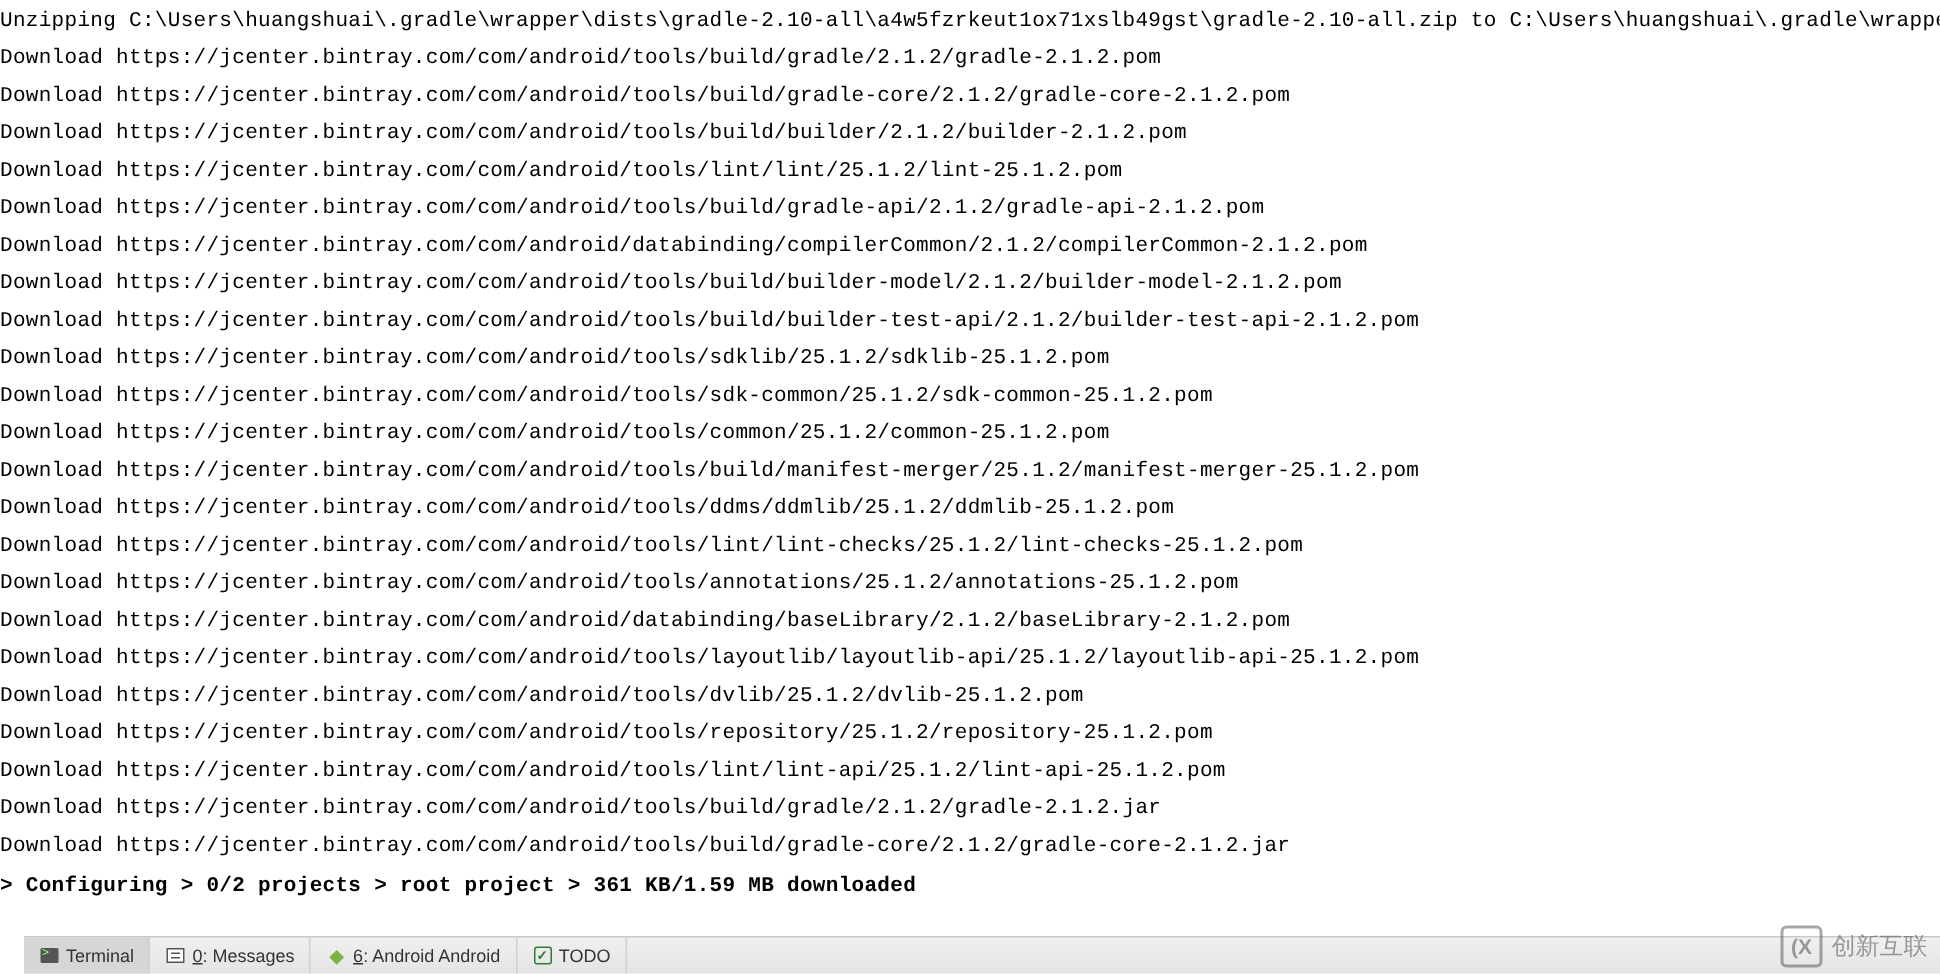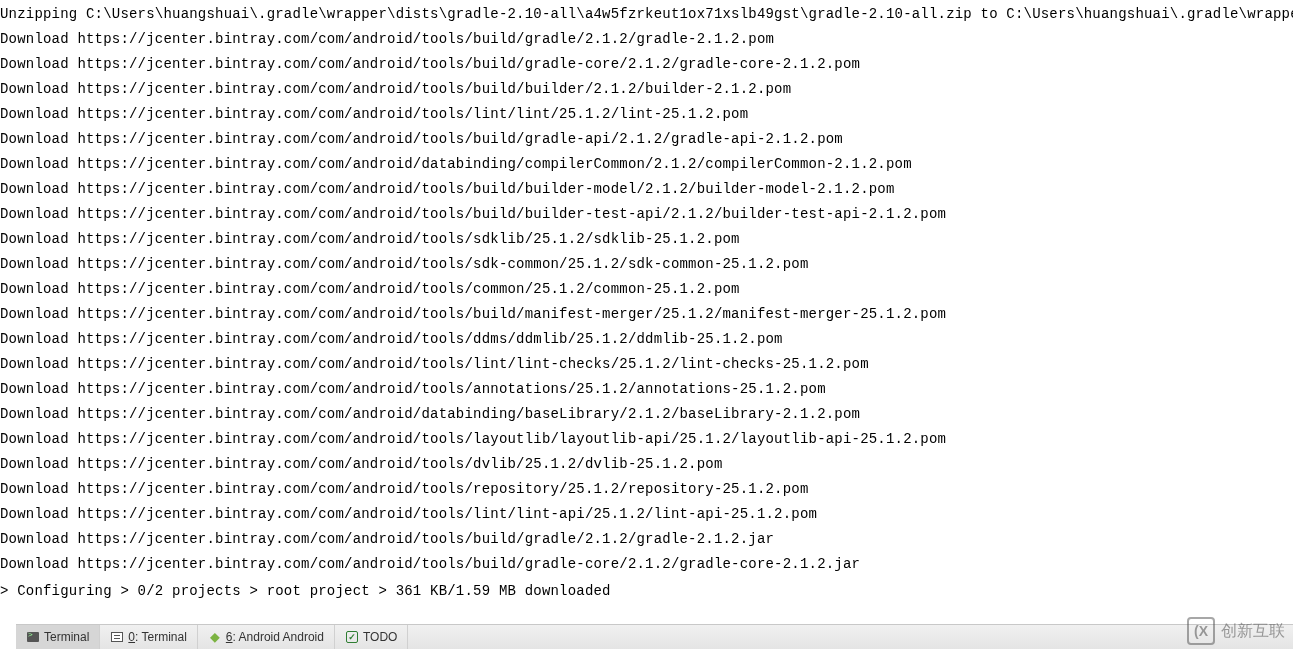--- a/index.html
+++ b/index.html
@@ -5,21 +5,21 @@
   * { box-sizing: border-box; margin: 0; padding: 0; }
   html, body { width: 1293px; height: 649px; font-family: "Consolas", "Courier New", monospace; font-size: 14px; background: #ffffff; overflow: hidden; }
   .console {
     padding: 2px 0 0 0;
     line-height: 25px;
     color: #000000;
     white-space: nowrap;
     overflow: hidden;
   }
   .console-line { padding-left: 0px; letter-spacing: 0.2px; }
-  .status-line { font-weight: normal; padding-top: 2px; }
+  .status-line { font-weight: bold; padding-top: 2px; }
   .bottom-bar {
     position: absolute;
     left: 16px; bottom: 0;
     width: 100%;
     height: 25px;
     background: linear-gradient(#f0f0f0,#e4e4e4);
     border-top: 1px solid #c8c8c8;
     display: flex;
     align-items: flex-end;
     font-family: "Segoe UI", Arial, sans-serif;
@@ -94,21 +94,21 @@
   <div class="tab-btn active">
     <span class="icon-box">
         <span class="terminal-ico"></span>
       </span>
     <span>Terminal</span>
   </div>
   <div class="tab-btn">
     <span class="icon-box">
         <span class="msg-ico"></span>
       </span>
-    <span><span class="underline">0</span><span>: Terminal</span></span>
+    <span><span class="underline">0</span><span>: Messages</span></span>
   </div>
   <div class="tab-btn">
     <span class="icon-box android-ico">◆</span>
     <span><span class="underline">6</span><span>: Android Android</span></span>
   </div>
   <div class="tab-btn">
     <span class="icon-box">
         <span class="todo-ico">✓</span>
       </span>
     <span>TODO</span>

